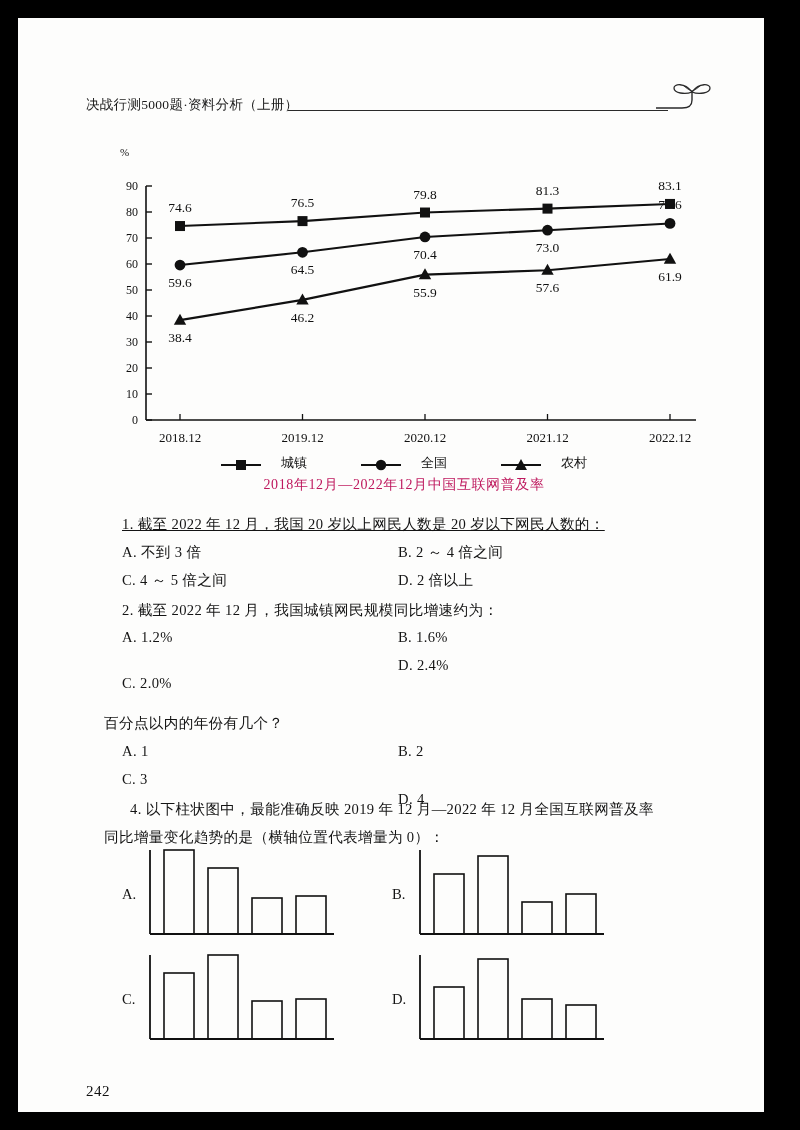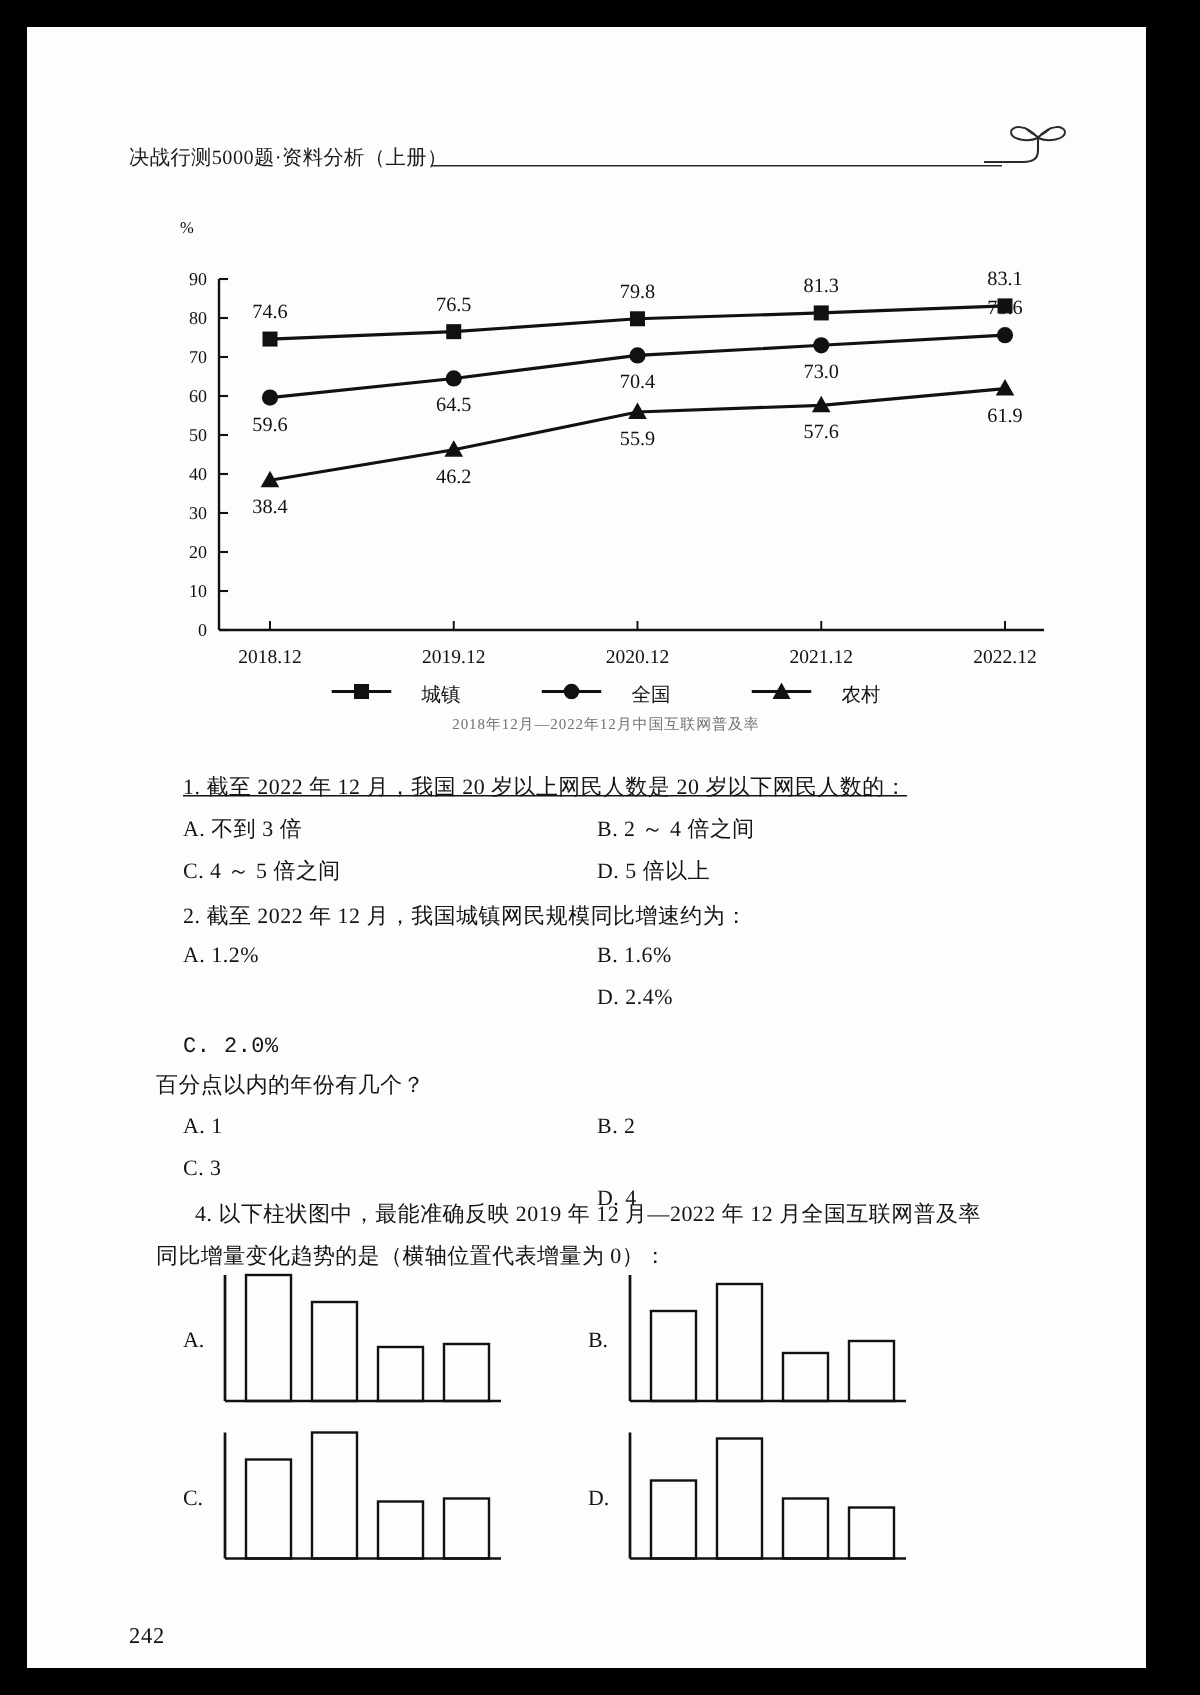--- a/index.html
+++ b/index.html
@@ -90,35 +90,35 @@
     top: 432px;
     width: 600px;
     height: 26px;
     display: flex;
     justify-content: center;
     align-items: center;
     gap: 54px;
   }
   .legend-item {
     display: flex;
-    align-items: flex-start;
+    align-items: flex-end;
     gap: 17px;
     font-size: 13px;
     color: #111;
   }
   .legend-label { margin-left: 3px; }
 
   .fig-caption {
     position: absolute;
     left: 86px;
     top: 458px;
     width: 600px;
     text-align: center;
-    font-size: 10px;
-    color: #737373;
+    font-size: 14px;
+    color: #be185d;
     letter-spacing: 0.6px;
   }
 
   
   .q-stem {
     position: absolute;
     font-size: 14.6px;
     color: #141414;
     letter-spacing: 0.35px;
     white-space: nowrap;
@@ -273,26 +273,26 @@
           <span class="legend-label">农村</span>
         </div>
       </div>
 
     <div class="fig-caption">2018年12月—2022年12月中国互联网普及率</div>
 
     <div class="q-stem" style="left:104px; top:497px;text-decoration:underline;">1. 截至 2022 年 12 月，我国 20 岁以上网民人数是 20 岁以下网民人数的：</div>
     <div class="opt col-l" style="top:525px;">A. 不到 3 倍</div>
     <div class="opt col-r" style="top:525px;">B. 2 ～ 4 倍之间</div>
     <div class="opt col-l" style="top:553px;">C. 4 ～ 5 倍之间</div>
-    <div class="opt col-r" style="top:553px;">D. 5 倍以上</div>
+    <div class="opt col-r" style="top:553px;">D. 2 倍以上</div>
 
     <div class="q-stem" style="left:104px; top:583px;">2. 截至 2022 年 12 月，我国城镇网民规模同比增速约为：</div>
     <div class="opt col-l" style="top:611px;">A. 1.2%</div>
     <div class="opt col-r" style="top:611px;">B. 1.6%</div>
-    <div class="opt col-l" style="top:672px;font-family:Liberation Mono, monospace;">C. 2.0%</div>
+    <div class="opt col-l" style="top:657px;">C. 2.0%</div>
     <div class="opt col-r" style="top:639px;">D. 2.4%</div>
 
     <div class="q-stem" style="left:86px; top:696px;">百分点以内的年份有几个？</div>
     <div class="opt col-l" style="top:725px;">A. 1</div>
     <div class="opt col-r" style="top:725px;">B. 2</div>
     <div class="opt col-l" style="top:753px;">C. 3</div>
     <div class="opt col-r" style="top:753px;margin-top:20px;">D. 4</div>
 
     <div class="q-stem" style="left:112px; top:782px;">4. 以下柱状图中，最能准确反映 2019 年 12 月—2022 年 12 月全国互联网普及率</div>
     <div class="q-stem" style="left:86px; top:810px;">同比增量变化趋势的是（横轴位置代表增量为 0）：</div>

